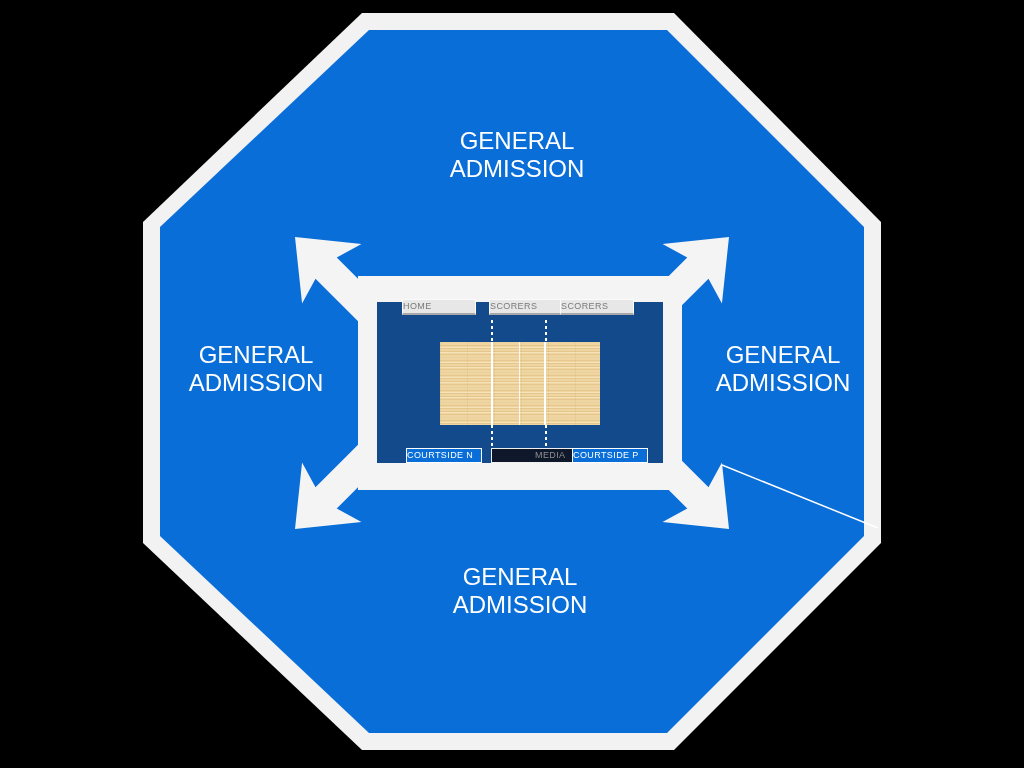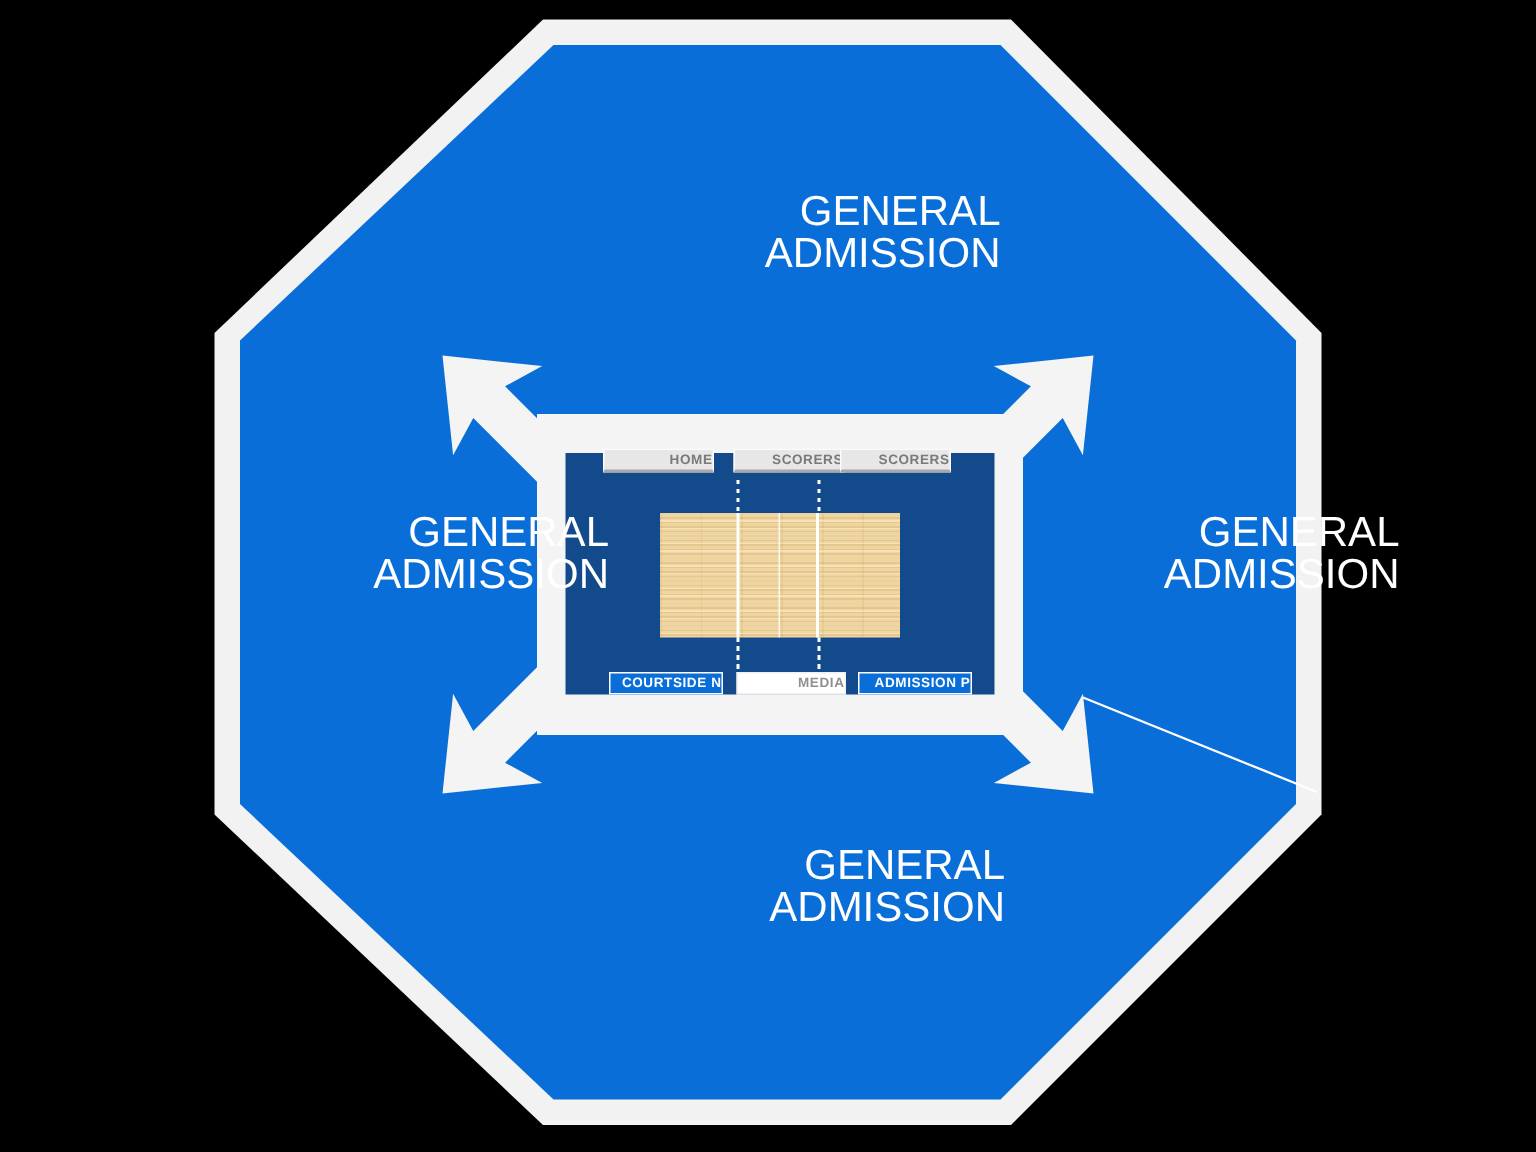--- a/index.html
+++ b/index.html
@@ -17,33 +17,33 @@
           repeating-linear-gradient(90deg, rgba(195,145,80,0.14) 0 1px, rgba(0,0,0,0) 1px 27px);}
   .court-line{position:absolute;top:0;bottom:0;background:#fff;}
   .attack-a{left:51px;width:2px;}
   .attack-b{left:104px;width:2px;}
   .center-line{left:79px;width:1px;background:rgba(255,255,255,0.8);}
   .dash-ext{position:absolute;width:2px;height:22px;
             background:repeating-linear-gradient(180deg,#fff 0 3px, rgba(0,0,0,0) 3px 6px);}
   .dx1{left:114px;} .dx2{left:168px;}
   .d-top{top:18px;} .d-bot{top:123px;}
 
-  .tab{position:absolute;height:13px;line-height:13px;font-size:9px;font-weight:bold;
-       text-align:right;letter-spacing:0.4px;overflow:hidden;white-space:nowrap;}
+  .tab{position:absolute;height:13px;line-height:13px;font-size:9px;font-weight:normal;
+       text-align:left;letter-spacing:0.4px;overflow:hidden;white-space:nowrap;}
   .tab-gray{top:-3px;background:#e7e7e7;color:#7a7a7a;border:1px solid #fbfbfb;
             border-bottom:2px solid #a8a8a8;}
   .t-home{left:25px;width:72px;} .t-scorers{left:112px;width:72px;} .t-visitor{left:183px;width:72px;}
   .tab-bottom{top:146px;}
   .tab-blue{background:#0a6ed9;color:#fff;border:1px solid #fff;}
-  .tab-media{background:#ffffff;color:#8f8f8f;border:1px solid #f0f0f0;}
+  .tab-media{background:#0f172a;color:#8f8f8f;border:1px solid #f0f0f0;padding-left:43px;}
   .t-cn{left:29px;width:74px;} .t-media{left:114px;width:71px;} .t-cp{left:195px;width:74px;}
 
   
-  .ga{position:absolute;width:300px;text-align:right;color:#ffffff;
-      font-size:28px;line-height:28px;cursor:pointer;}
+  .ga{position:absolute;width:300px;text-align:center;color:#ffffff;
+      font-size:24px;line-height:28px;cursor:pointer;}
   .ga span{display:block;}
   .ga-top{left:367px;top:127px;}
   .ga-left{left:106px;top:341px;}
   .ga-right{left:633px;top:341px;}
   .ga-bottom{left:370px;top:563px;}
 </style>
 </head>
 <body>
 
 <div class="stage">
@@ -73,21 +73,21 @@
     <div class="dash-ext dx2 d-top"></div>
     <div class="dash-ext dx1 d-bot"></div>
     <div class="dash-ext dx2 d-bot"></div>
 
     <div class="tab tab-gray t-home">HOME</div>
     <div class="tab tab-gray t-scorers">SCORERS</div>
     <div class="tab tab-gray t-visitor">SCORERS</div>
 
     <div class="tab tab-bottom tab-blue t-cn">COURTSIDE N</div>
     <div class="tab tab-bottom tab-media t-media">MEDIA</div>
-    <div class="tab tab-bottom tab-blue t-cp">ADMISSION P</div>
+    <div class="tab tab-bottom tab-blue t-cp">COURTSIDE P</div>
   </div>
 
   <div class="ga ga-top">
     <span>GENERAL</span>
     <span>ADMISSION</span>
   </div>
   <div class="ga ga-left">
     <span>GENERAL</span>
     <span>ADMISSION</span>
   </div>

